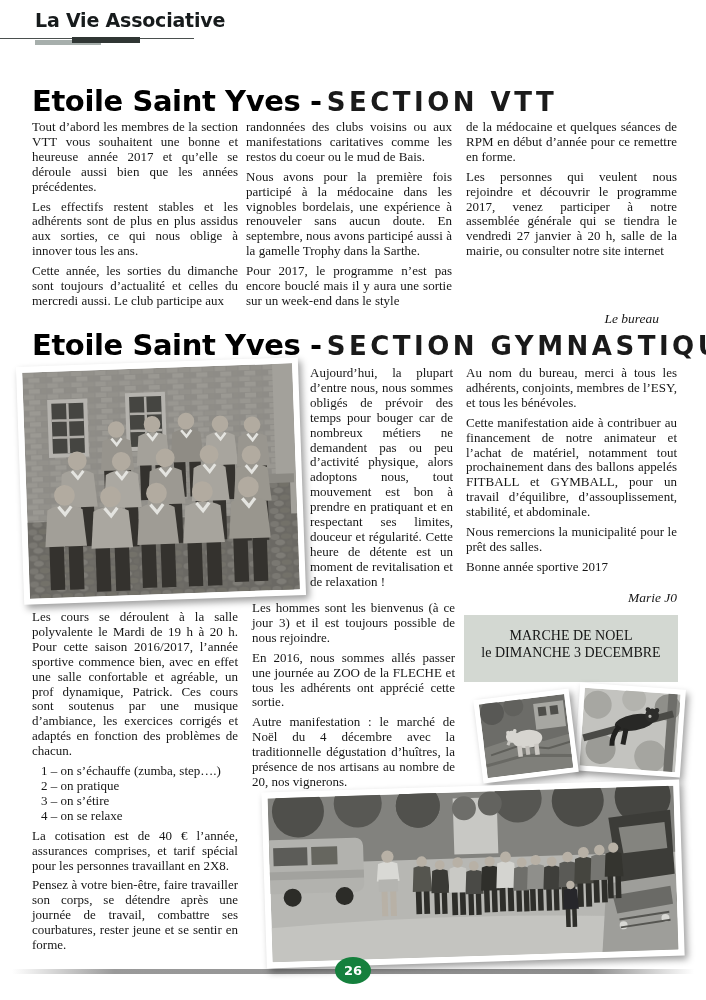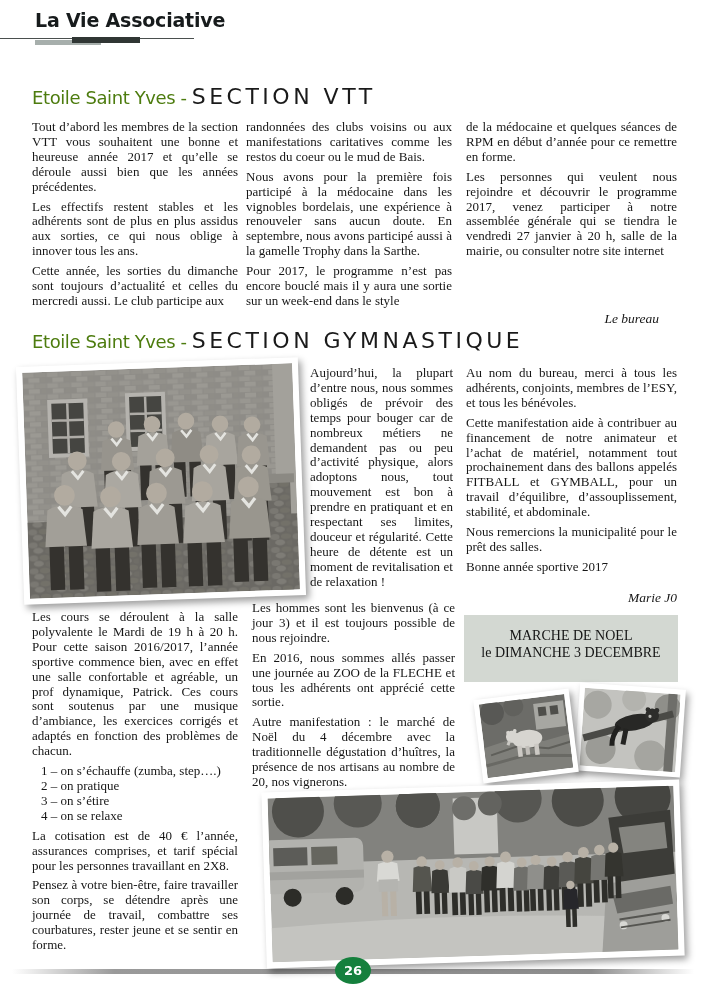--- a/index.html
+++ b/index.html
@@ -9,22 +9,22 @@
 
   
   .hdr-title{left:35px;top:9px;font-family:"DejaVu Sans",sans-serif;font-weight:bold;
              font-size:19px;color:#171b1c;letter-spacing:-0.2px;}
   .hdr-line{left:0;top:38px;width:194px;height:1px;background:#4a4f4e;}
   .hdr-bar-gray{left:35px;top:40px;width:66px;height:5px;background:#a7afac;}
   .hdr-bar-dark{left:72px;top:37px;width:68px;height:6px;background:#303634;}
 
   
   .sec-title{font-family:"DejaVu Sans",sans-serif;white-space:nowrap;}
-  .sec-title .t-bold{font-weight:400;font-size:18px;letter-spacing:-0.4px;color:#4d7c0f;}
-  .sec-title .t-hand{font-weight:400;font-size:22px;letter-spacing:3.5px;color:#1a1a1a;}
+  .sec-title .t-bold{font-weight:700;font-size:29px;letter-spacing:-0.4px;color:#000000;}
+  .sec-title .t-hand{font-weight:700;font-size:26px;letter-spacing:3.5px;color:#1a1a1a;}
 
   
   .col{font-size:13px;line-height:14.9px;text-align:justify;}
   .col p{margin:0 0 5px 0;}
   .sig{font-style:italic;font-size:13.5px;text-align:right;}
   .bold-q{font-weight:bold;margin:2px 0 3px 0;}
   .step{padding-left:9px;}
 
   
   .datebox{left:464px;top:615px;width:214px;height:58px;background:#d3d8d2;padding-top:9px;box-sizing:content-box;}

